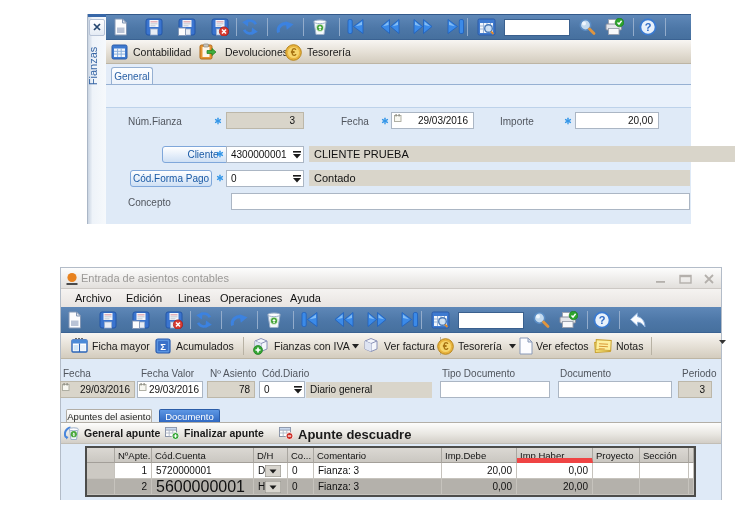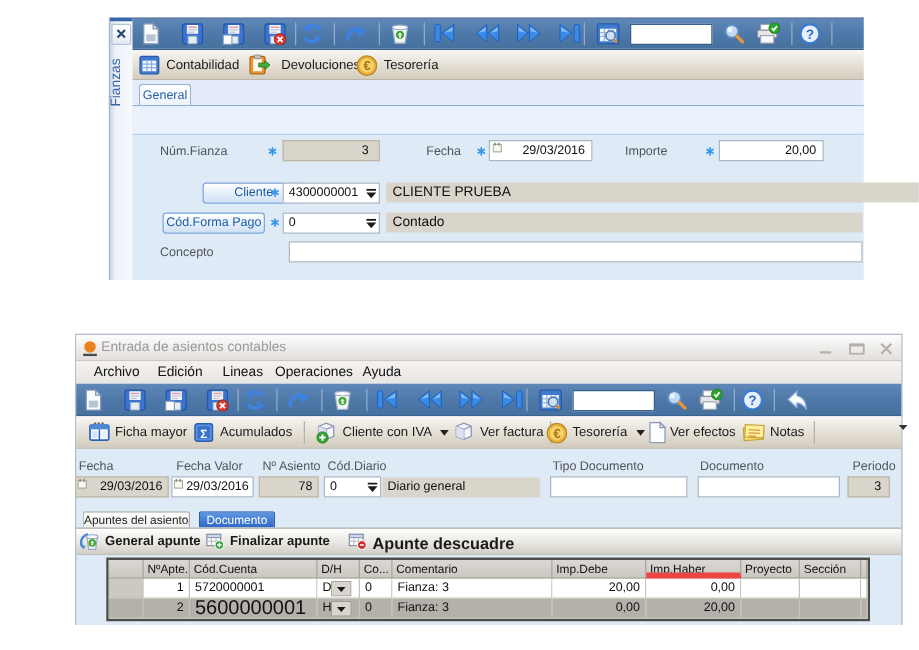--- a/index.html
+++ b/index.html
@@ -356,21 +356,21 @@
   </svg>
 <div class="tbt" style="left:176px;top:340px;">Acumulados</div>
 <div class="vsep" style="left:243px;top:337px;height:18px;background:#b8b2a4;"></div>
 <svg class="abs" style="left:253px;top:337px;" width="18" height="18" viewBox="0 0 18 18">
     <path d="M2 4 l6-2.5 6 2.5 v8 l-6 2.5-6-2.5 z" fill="#f4f6fb" stroke="#8a92b8" stroke-width="1"></path>
     <path d="M2 4 l6 2.5 6-2.5 M8 6.5 v8" fill="none" stroke="#8a92b8" stroke-width="1"></path>
     <path d="M2 4 l6 2.5 v8 l-6-2.5 z" fill="#dde3f2"></path>
     <circle cx="5" cy="13" r="4.5" fill="#33a433" stroke="#1e7c1e" stroke-width=".7"></circle>
     <path d="M5 10.5 v5 M2.5 13 h5" stroke="#fff" stroke-width="1.6"></path>
   </svg>
-<div class="tbt" style="left:274px;top:340px;">Cliente con IVA</div>
+<div class="tbt" style="left:274px;top:340px;">Fianzas con IVA</div>
 <svg class="abs" style="left:352px;top:344px;" width="8" height="6">
     <polygon points="0,0 7,0 3.5,4.5" fill="#222"></polygon>
   </svg>
 <svg class="abs" style="left:363px;top:337px;" width="18" height="18" viewBox="0 0 18 18">
     <path d="M2 4 l6-2.5 6 2.5 v8 l-6 2.5-6-2.5 z" fill="#f4f6fb" stroke="#8a92b8" stroke-width="1"></path>
     <path d="M2 4 l6 2.5 6-2.5 M8 6.5 v8" fill="none" stroke="#8a92b8" stroke-width="1"></path>
     <path d="M2 4 l6 2.5 v8 l-6-2.5 z" fill="#dde3f2"></path>
   </svg>
 <div class="tbt" style="left:384px;top:340px;">Ver factura</div>
 <div class="vsep" style="left:440px;top:337px;height:18px;background:#b8b2a4;"></div>

